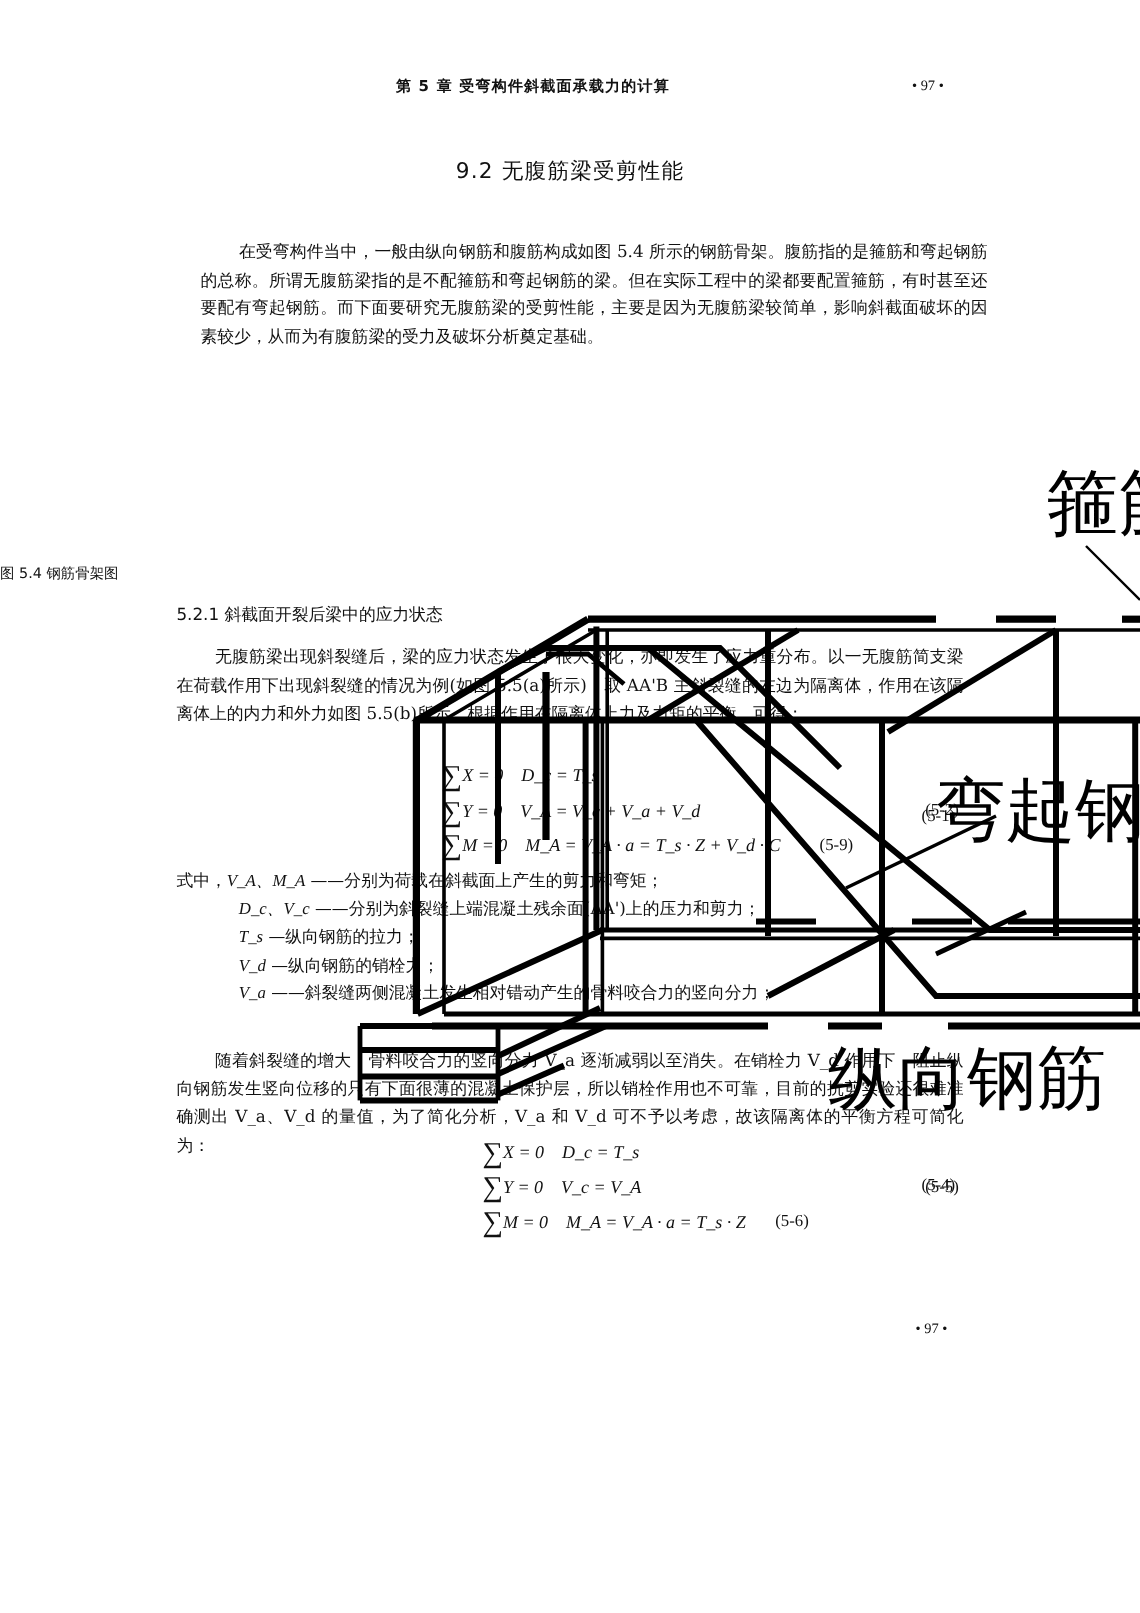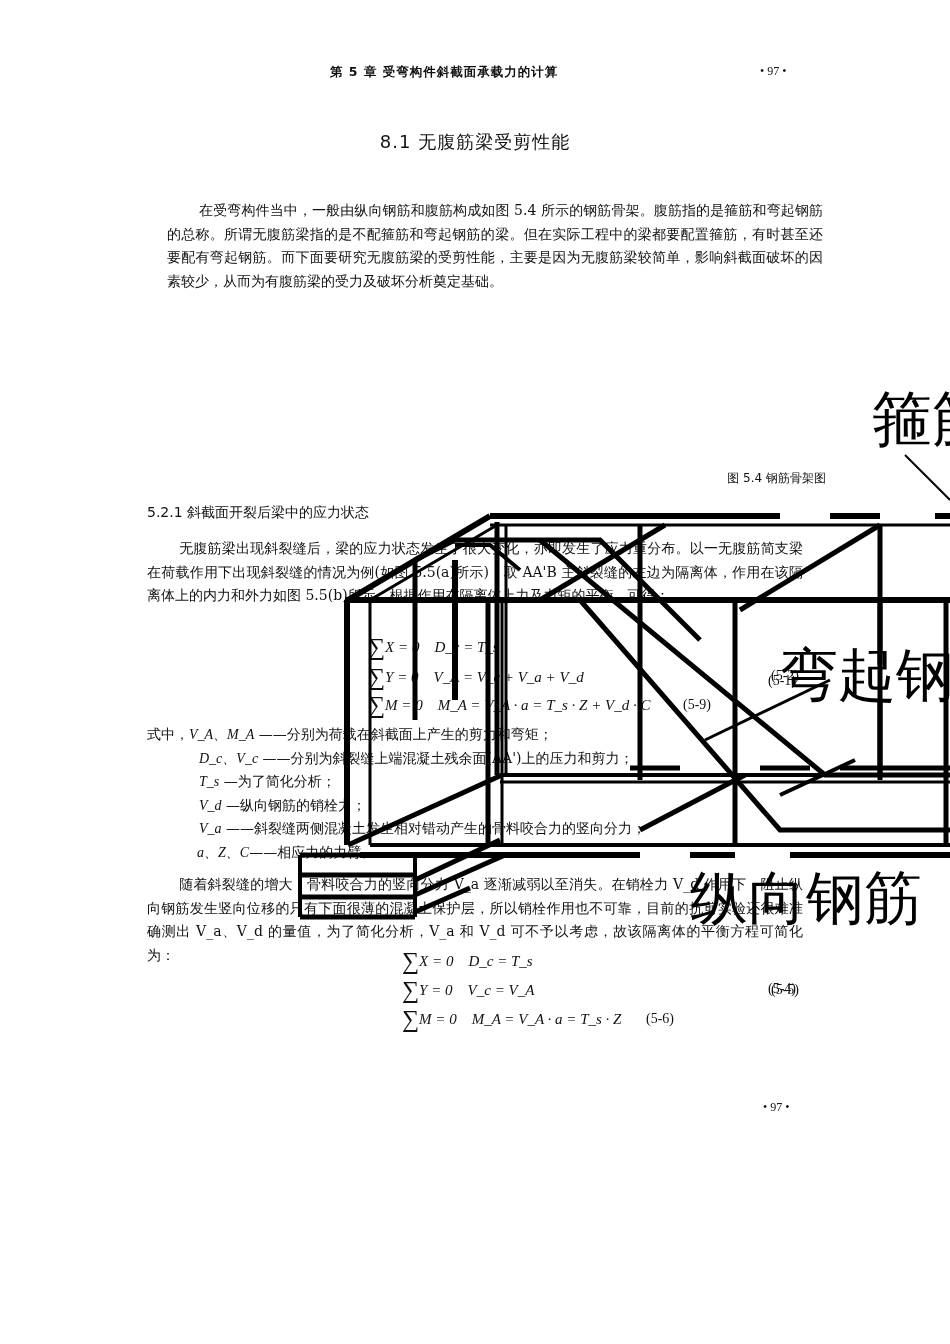--- a/index.html
+++ b/index.html
@@ -6,40 +6,40 @@
   body { width:950px; height:1344px; position:relative; overflow:hidden;
          font-family:"DejaVu Serif","Liberation Serif",serif; color:#111; }
   .abs { position:absolute; }
   .running-head { top:64px; left:330px; font-family:"DejaVu Sans","Liberation Sans",sans-serif;
          font-size:12.5px; font-weight:bold; letter-spacing:1px; }
   .running-page { top:64px; left:760px; font-size:12px; font-family:"Liberation Serif",serif; }
   .section-title { top:130px; left:0; width:950px; text-align:center;
          font-family:"DejaVu Sans","Liberation Sans",sans-serif; font-size:18px; letter-spacing:1px; }
   .para { left:147px; width:656px; font-size:14px; line-height:23.7px; text-align:justify; }
   .para .indent { display:inline-block; width:32px; }
-  .caption { top:470px; left:0; width:826px; text-align:right;
+  .caption { top:470px; left:0; width:826px; text-align:left;
          font-family:"DejaVu Sans","Liberation Sans",sans-serif; font-size:12px; }
   .subsection { top:504px; left:147px; font-family:"DejaVu Sans","Liberation Sans",sans-serif; font-size:14px; }
   .eq { font-family:"Liberation Serif",serif; font-style:italic; font-size:15px; white-space:nowrap; }
   .eq .sig { font-style:normal; font-size:24px; vertical-align:-3px; }
   .eqno { font-family:"Liberation Serif",serif; font-size:14px; }
   .defs { left:147px; font-size:14px; line-height:23.5px; }
   .defs div { white-space:nowrap; }
   .defs i { font-family:"Liberation Serif",serif; }
   .footer-page { top:1100px; left:763px; font-size:12px; font-family:"Liberation Serif",serif; }
   svg.fig { position:absolute; left:0; top:0; pointer-events:none; }
   .fig-label { font-family:"DejaVu Serif","Liberation Serif",serif; fill:#000; }
 </style>
 </head>
 <body>
 
 <div class="abs running-head">第 5 章   受弯构件斜截面承载力的计算</div>
 <div class="abs running-page">• 97 •</div>
 
-<div class="abs section-title">8.1   无腹筋梁受剪性能</div>
+<div class="abs section-title">9.2   无腹筋梁受剪性能</div>
 
 <div class="abs para" style="top:199px;margin-left:20px;"><span class="indent"></span><span>在受弯构件当中，一般由纵向钢筋和腹筋构成如图 5.4 所示的钢筋骨架。腹筋指的是箍筋和弯起钢筋的总称。所谓无腹筋梁指的是不配箍筋和弯起钢筋的梁。但在实际工程中的梁都要配置箍筋，有时甚至还要配有弯起钢筋。而下面要研究无腹筋梁的受剪性能，主要是因为无腹筋梁较简单，影响斜截面破坏的因素较少，从而为有腹筋梁的受力及破坏分析奠定基础。</span></div>
 
 <div class="abs caption">图 5.4   钢筋骨架图</div>
 
 <div class="abs subsection">5.2.1   斜截面开裂后梁中的应力状态</div>
 
 <div class="abs para" style="top:537px;"><span class="indent"></span><span>无腹筋梁出现斜裂缝后，梁的应力状态发生了很大变化，亦即发生了应力重分布。以一无腹筋简支梁在荷载作用下出现斜裂缝的情况为例(如图 5.5(a)所示)，取 AA'B 主斜裂缝的左边为隔离体，作用在该隔离体上的内力和外力如图 5.5(b)所示。根据作用在隔离体上力及力矩的平衡，可得：</span></div>
 
 <div class="abs eq" style="top:634px; left:368px;">
@@ -51,24 +51,23 @@
 </div>
 <div class="abs eqno" style="top:668px; left:771px;">(5-2)</div>
 <div class="abs eq" style="top:692px; left:368px;">
   <span class="sig">∑</span><span>M = 0</span>&nbsp;&nbsp;&nbsp;&nbsp;<span>M_A = V_A · a = T_s · Z + V_d · C</span>
 </div>
 <div class="abs eqno" style="top:697px; left:683px;">(5-9)</div>
 
 <div class="abs defs" style="top:723px;">
   <div><span>式中，</span><i>V_A、M_A</i> <span>——分别为荷载在斜截面上产生的剪力和弯矩；</span></div>
   <div style="padding-left:52px;"><i>D_c、V_c</i> <span>——分别为斜裂缝上端混凝土残余面(AA')上的压力和剪力；</span></div>
-  <div style="padding-left:52px;"><i>T_s</i> <span>—为了简化分析；</span></div>
+  <div style="padding-left:52px;"><i>T_s</i> <span>—纵向钢筋的拉力；</span></div>
   <div style="padding-left:52px;"><i>V_d</i> <span>—纵向钢筋的销栓力；</span></div>
   <div style="padding-left:52px;"><i>V_a</i> <span>——斜裂缝两侧混凝土发生相对错动产生的骨料咬合力的竖向分力；</span></div>
-  <div style="padding-left:50px;"><i>a、Z、C</i><span>——相应力的力臂。</span></div>
 </div>
 
 <div class="abs para" style="top:873px;"><span class="indent"></span><span>随着斜裂缝的增大，骨料咬合力的竖向分力 V_a 逐渐减弱以至消失。在销栓力 V_d 作用下，阻止纵向钢筋发生竖向位移的只有下面很薄的混凝土保护层，所以销栓作用也不可靠，目前的抗剪实验还很难准确测出 V_a、V_d 的量值，为了简化分析，V_a 和 V_d 可不予以考虑，故该隔离体的平衡方程可简化为：</span></div>
 
 <div class="abs eq" style="top:948px; left:402px;">
   <span class="sig">∑</span><span>X = 0</span>&nbsp;&nbsp;&nbsp;&nbsp;<span>D_c = T_s</span>
 </div>
 <div class="abs eqno" style="top:953px; left:768px;margin-top:28px;">(5-4)</div>
 <div class="abs eq" style="top:977px; left:402px;">
   <span class="sig">∑</span><span>Y = 0</span>&nbsp;&nbsp;&nbsp;&nbsp;<span>V_c = V_A</span>

